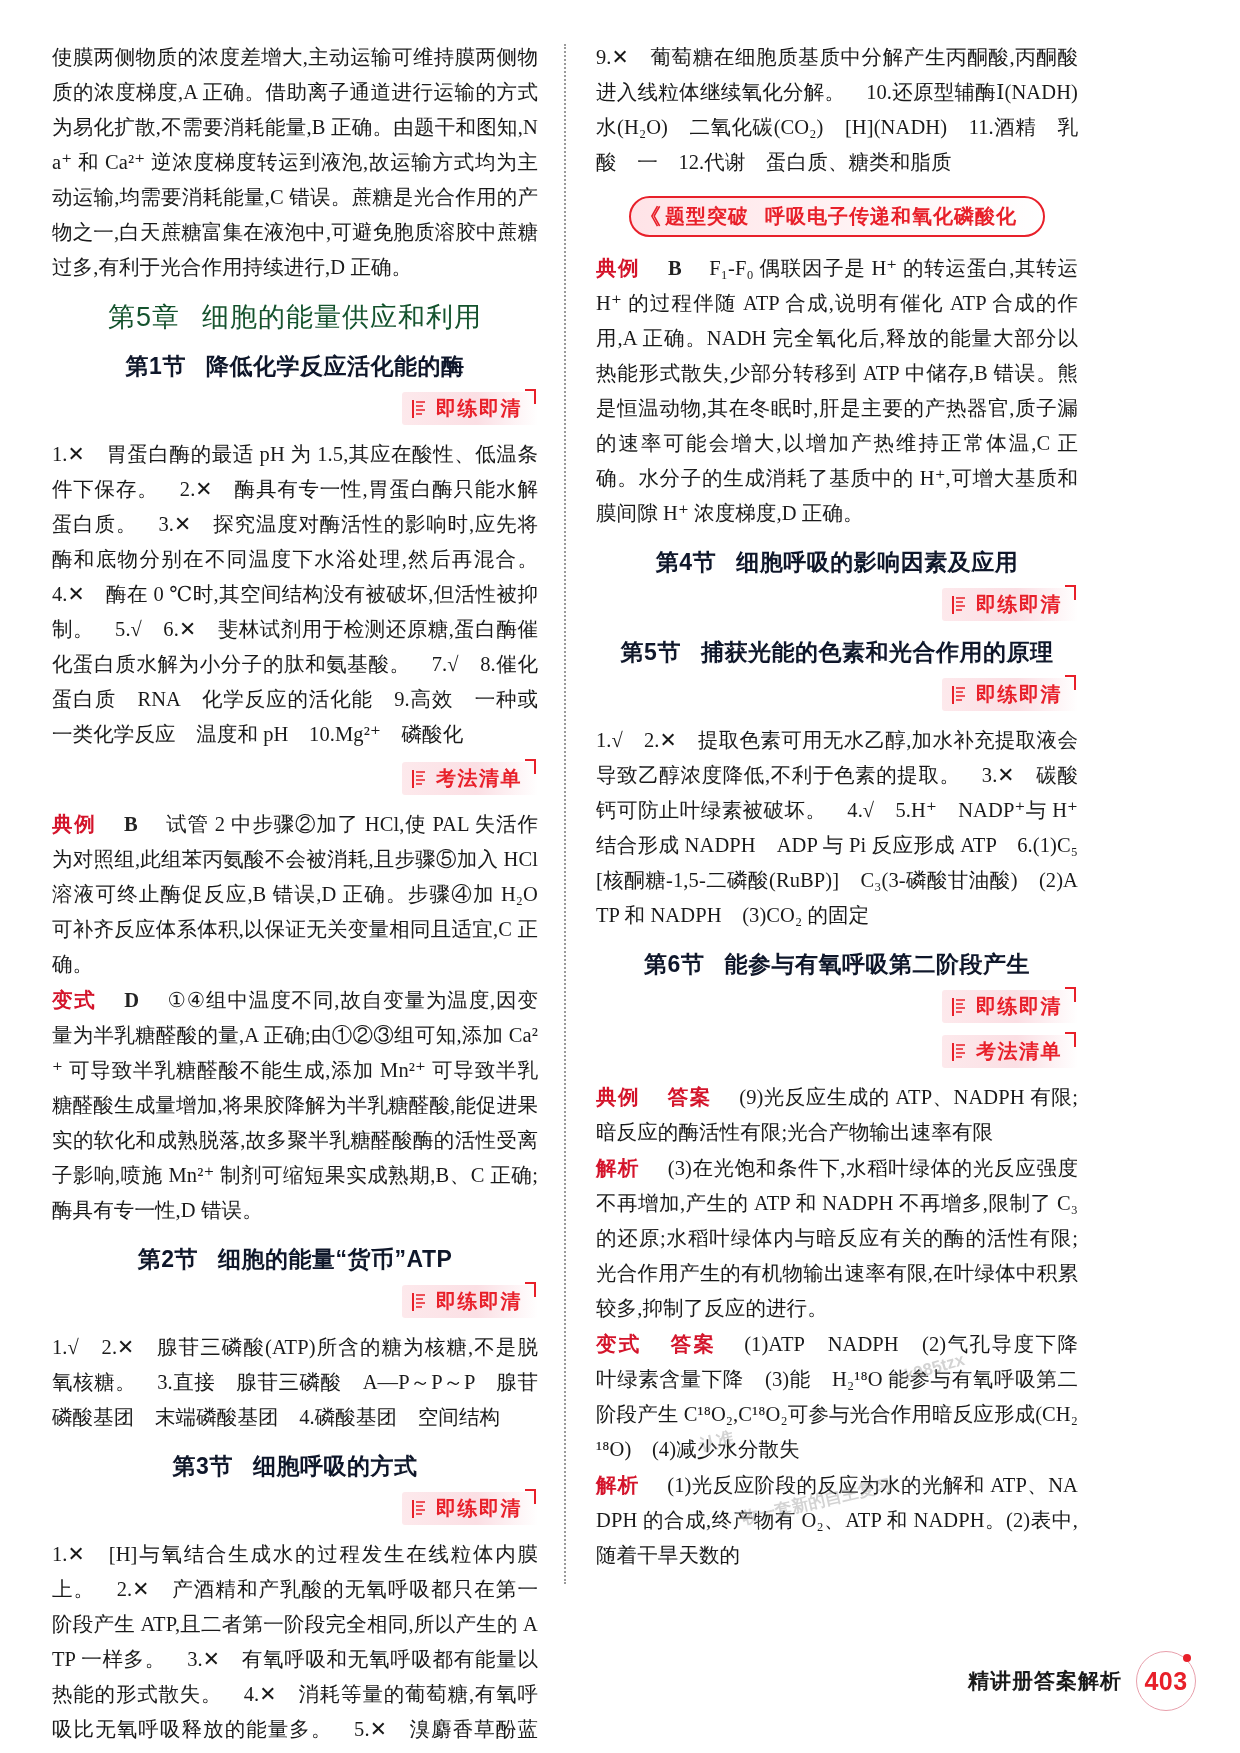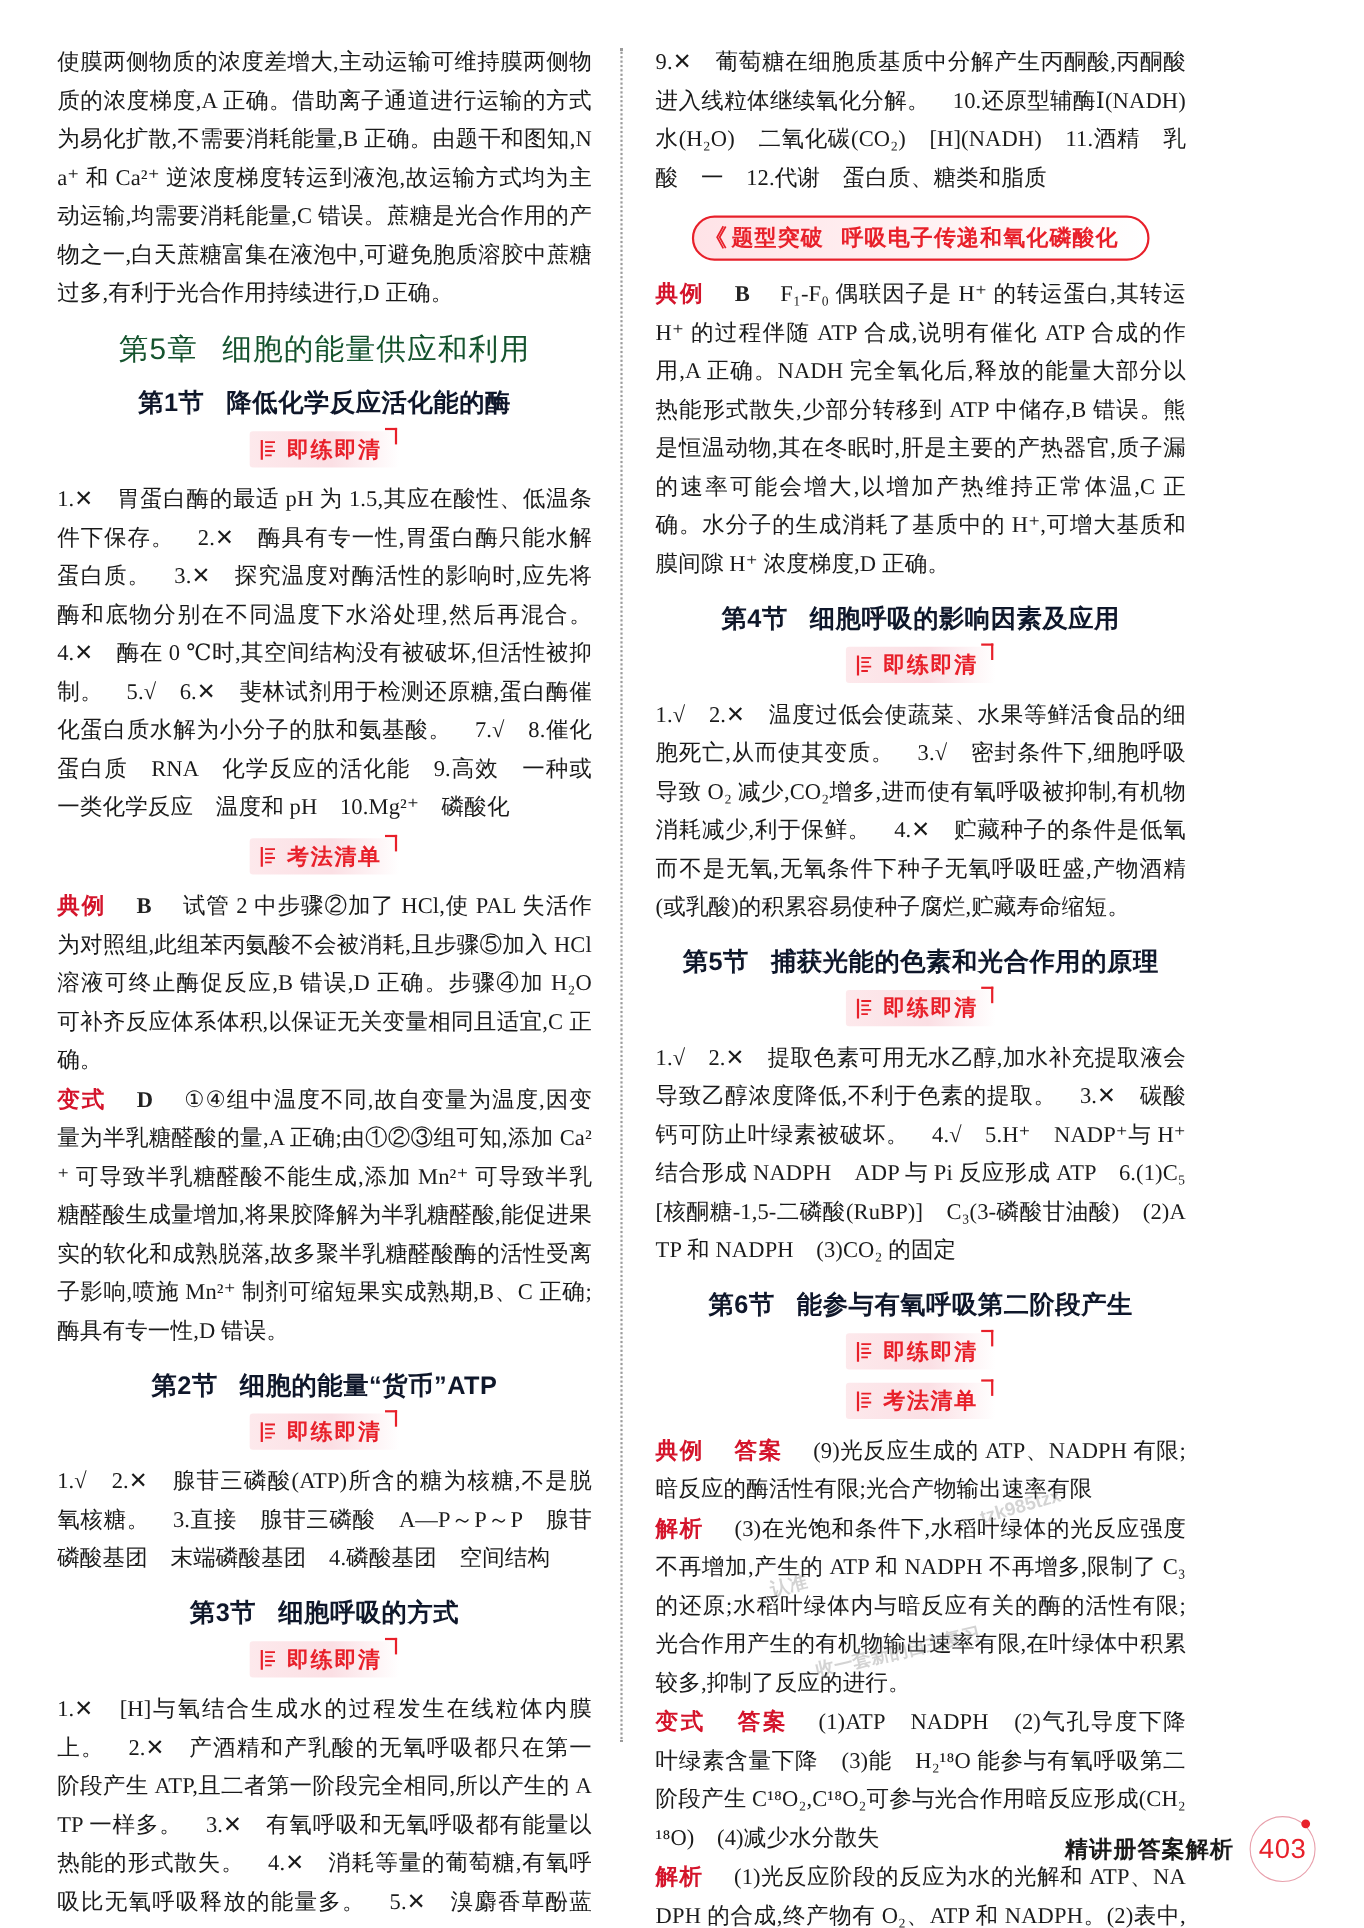--- a/index.html
+++ b/index.html
@@ -76,21 +76,21 @@
     font-size: 23px;
     color: #0f172a;
     letter-spacing: 0.5px;
     margin: 16px 0 8px 0;
   }
   .section-title .gap { display: inline-block; width: 20px; }
 
   
   .badge-wrap {
     display: flex;
-    justify-content: center;
+    justify-content: flex-end;
     margin: 10px 0 12px 0;
   }
   .badge {
     position: relative;
     display: inline-flex;
     align-items: center;
     gap: 8px;
     padding: 3px 16px 3px 8px;
     background: linear-gradient(90deg, #fde9ec 0%, #fbdfe4 55%, #ffffff 100%);
     border-radius: 3px;
@@ -175,21 +175,21 @@
     height: 58px;
     border-radius: 50%;
     border: 1.5px solid #e8a0ac;
     display: flex;
     align-items: center;
     justify-content: center;
   }
   .page-badge .pn {
     color: #e8202a;
     font-family: "Liberation Sans", "DejaVu Sans", sans-serif;
-    font-weight: normal;
+    font-weight: bold;
     font-size: 25px;
     letter-spacing: 0.5px;
   }
   .page-badge .dot {
     position: absolute;
     right: 4px;
     top: 2px;
     width: 8px;
     height: 8px;
     border-radius: 50%;
@@ -334,21 +334,20 @@
             <svg width="18" height="22" viewBox="0 0 18 22">
               <path d="M3 2 L3 20" stroke="#e8202a" stroke-width="2" fill="none"></path>
               <path d="M6 4 L15 4 M6 8 L13 8 M6 12 L15 12 M6 16 L12 16" stroke="#e8202a" stroke-width="1.6" fill="none"></path>
             </svg>
           </span>
           <span class="btext">即练即清</span>
           <span class="tick"></span>
         </span>
       </div>
 
-      <p class="para">1.√　2.✕　温度过低会使蔬菜、水果等鲜活食品的细胞死亡,从而使其变质。　3.√　密封条件下,细胞呼吸导致 O₂ 减少,CO₂增多,进而使有氧呼吸被抑制,有机物消耗减少,利于保鲜。　4.✕　贮藏种子的条件是低氧而不是无氧,无氧条件下种子无氧呼吸旺盛,产物酒精(或乳酸)的积累容易使种子腐烂,贮藏寿命缩短。</p>
 
       <div class="section-title">
         <span>第5节</span><span class="gap"></span><span>捕获光能的色素和光合作用的原理</span>
       </div>
 
       <div class="badge-wrap">
         <span class="badge">
           <span class="clip">
             <svg width="18" height="22" viewBox="0 0 18 22">
               <path d="M3 2 L3 20" stroke="#e8202a" stroke-width="2" fill="none"></path>

